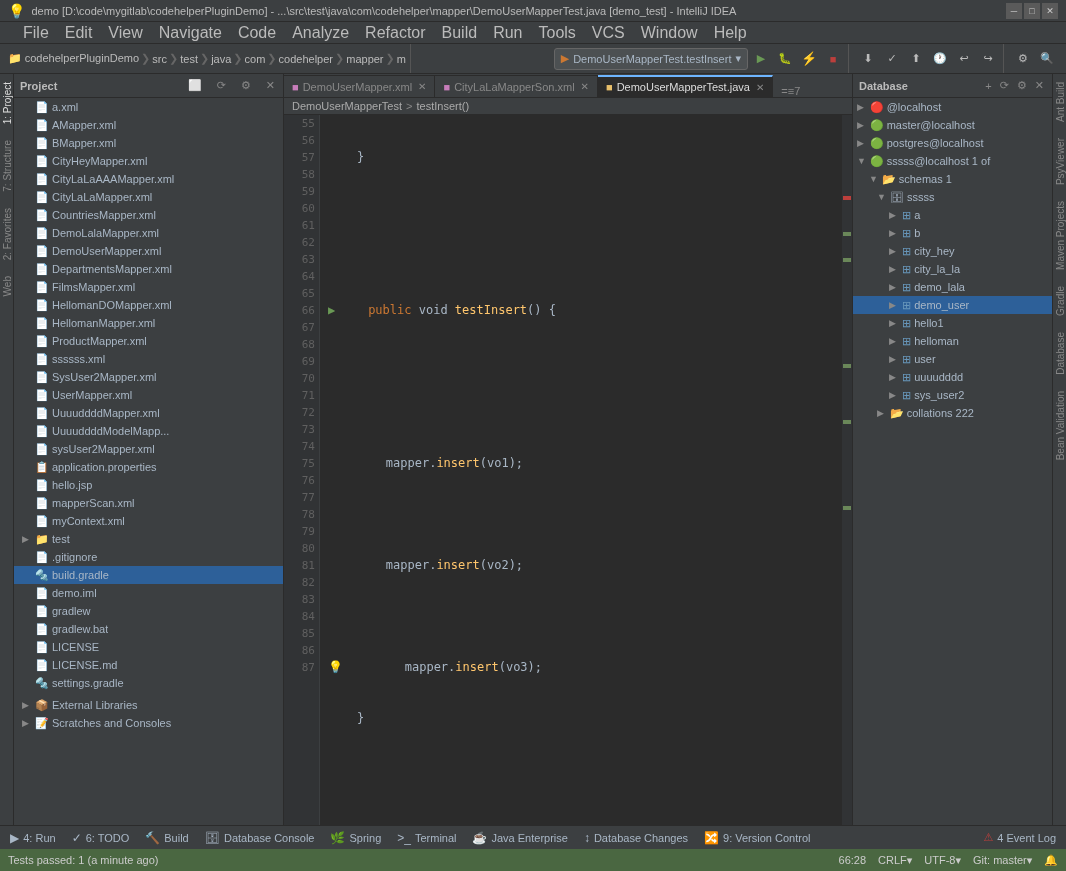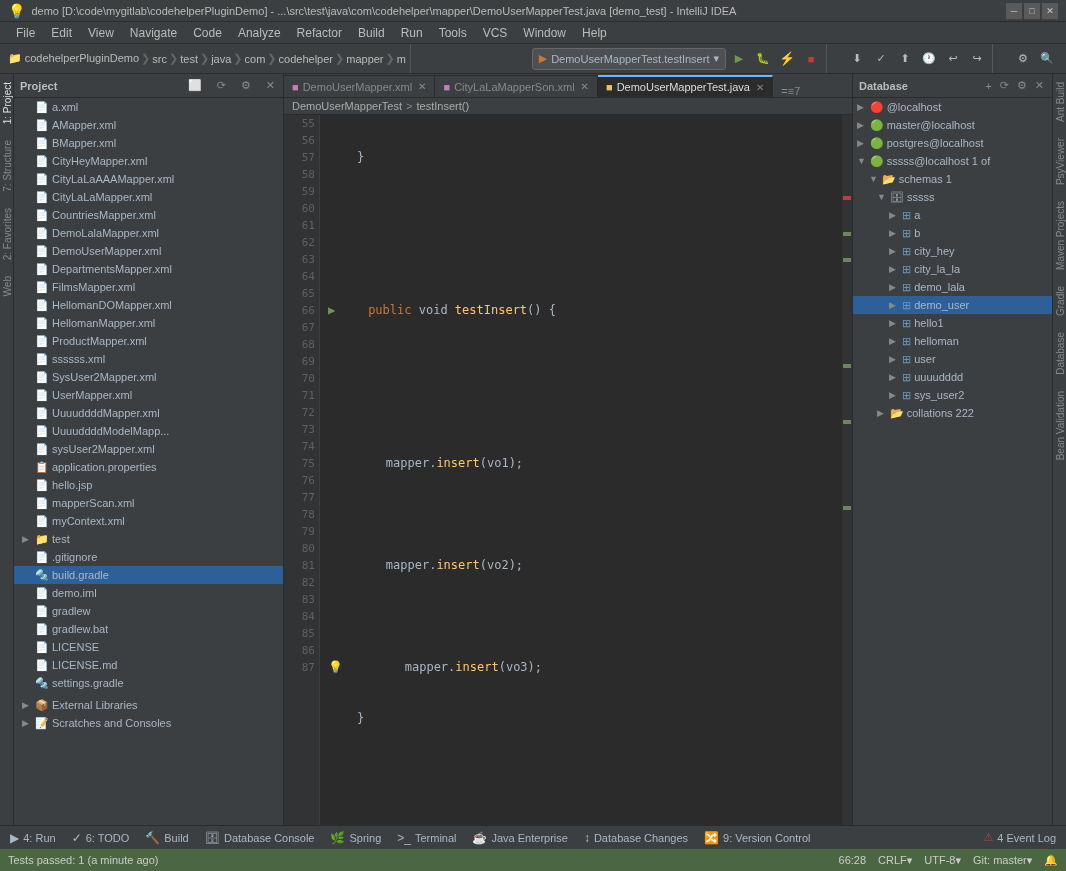--- a/index.html
+++ b/index.html
@@ -20,35 +20,35 @@
     #titlebar .title-text { flex: 1; font-size: 11px; color: #bbb; }
     #titlebar .win-buttons { display: flex; gap: 2px; }
     #titlebar .win-btn { width: 16px; height: 16px; background: #5a5a5a; border: none; cursor: pointer; font-size: 9px; color: #ccc; display: flex; align-items: center; justify-content: center; }
 
     
     #menubar {
       background: #3c3f41;
       height: 22px;
       display: flex;
       align-items: center;
-      padding: 0 8px;
-      font-size: 12px;
+      padding: 0 15px;
+      font-size: 16px;
       color: #bbb;
       border-bottom: 1px solid #2b2b2b;
     }
     #menubar .menu-item { padding: 2px 8px; cursor: pointer; }
 
     
     #toolbar {
       background: #3c3f41;
       height: 30px;
       display: flex;
       align-items: center;
       padding: 0 4px;
-      gap: 15px;
+      gap: 4px;
       border-bottom: 1px solid #2b2b2b;
     }
     .toolbar-section {
       display: flex;
       align-items: center;
       gap: 2px;
       padding: 0 4px;
       border-right: 1px solid #555;
       height: 100%;
     }

